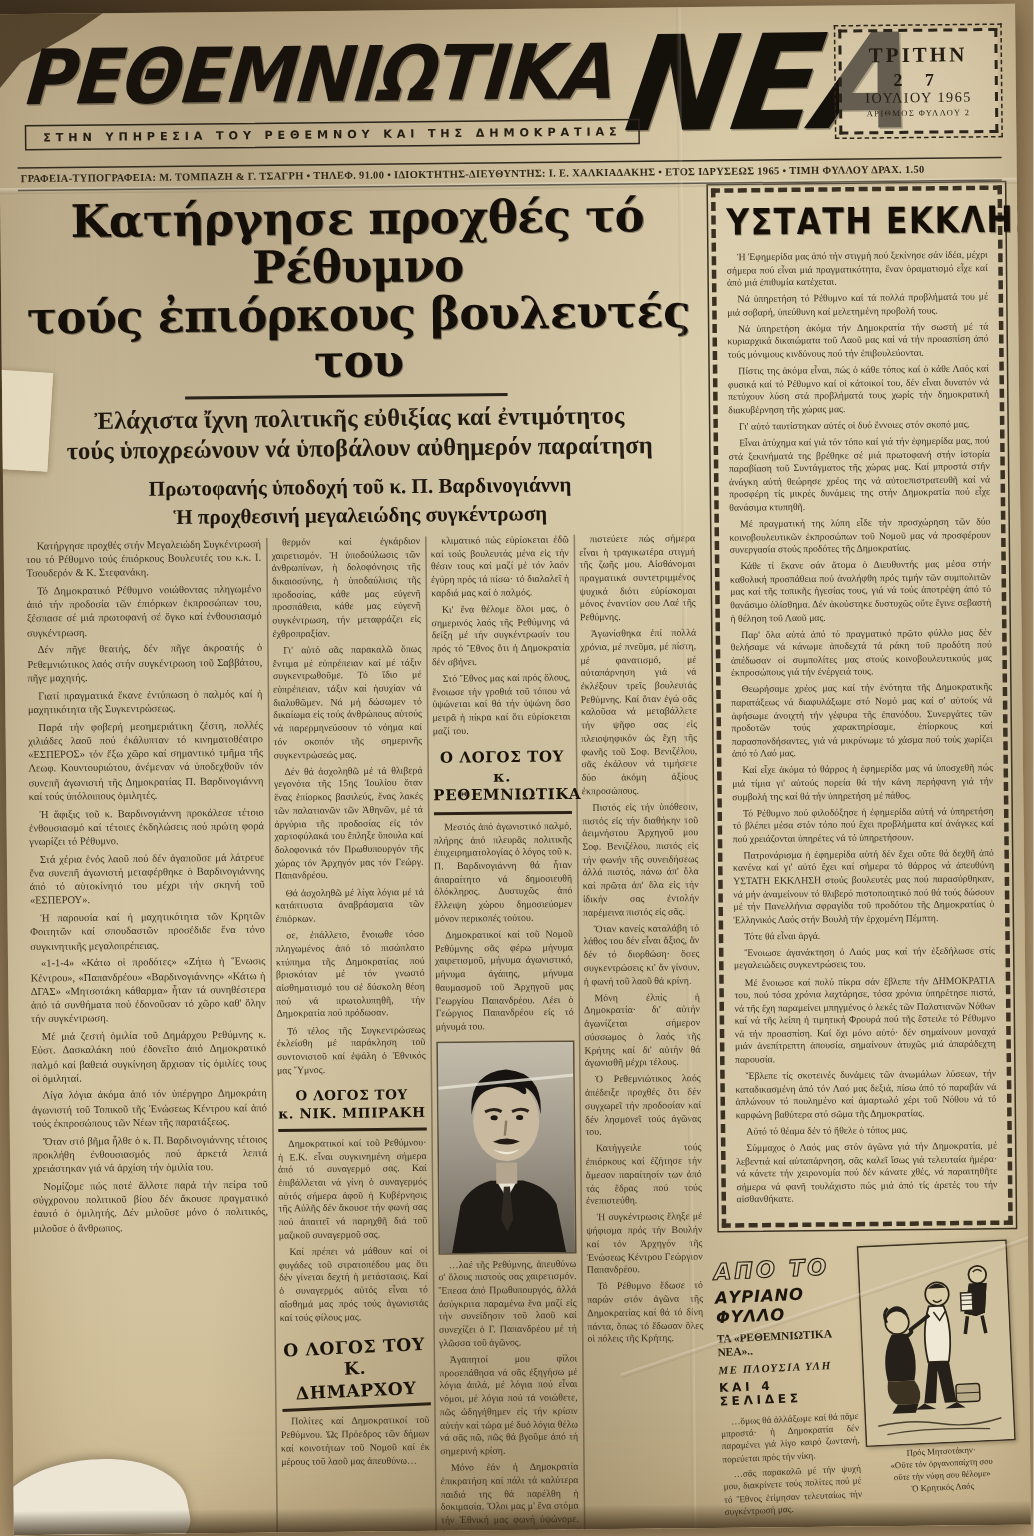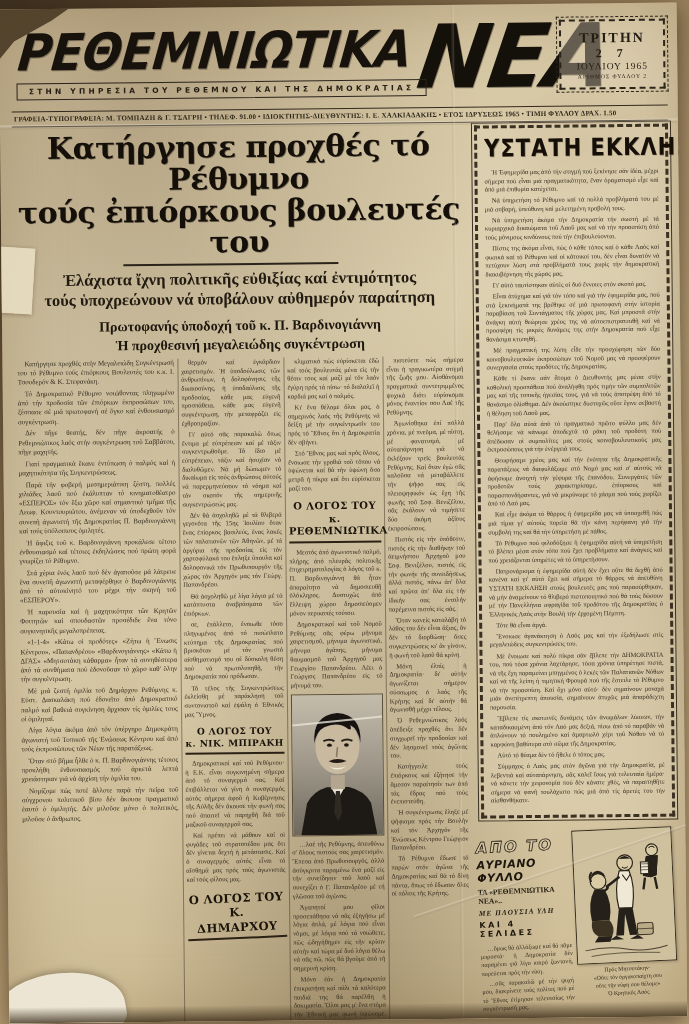--- a/index.html
+++ b/index.html
@@ -229,20 +229,23 @@
                 <span>κ. ΝΙΚ. ΜΠΙΡΑΚΗ</span>
               </div>
               <div>
                   <p class="body-p">Δημοκρατικοί καί τοῦ Ρεθύμνου· ἡ Ε.Κ. εἶναι συγκινημένη σήμερα ἀπό τό συναγερμό σας. Καί ἐπιβάλλεται νά γίνη ὁ συναγερμός αὐτός σήμερα ἀφοῦ ἡ Κυβέρνησις τῆς Αὐλῆς δέν ἄκουσε τήν φωνή σας πού ἀπαιτεῖ νά παρηχθῆ διά τοῦ μαζικοῦ συναγερμοῦ σας.</p>
                   <p class="body-p">Καί πρέπει νά μάθουν καί οἱ φυγάδες τοῦ στρατοπέδου μας ὅτι δέν γίνεται δεχτή ἡ μετάστασις. Καί ὁ συναγερμός αὐτός εἶναι τό αἴσθημά μας πρός τούς ἀγωνιστάς καί τούς φίλους μας.</p>
                 </div>
               <div class="speech-head mayor">
                 <span>Ο ΛΟΓΟΣ ΤΟΥ</span><br>
                 <span>Κ. ΔΗΜΑΡΧΟΥ</span>
               </div>
+              <div>
+                  <p class="body-p">Πολίτες καί Δημοκρατικοί τοῦ Ρεθύμνου. Ὡς Πρόεδρος τῶν δήμων καί κοινοτήτων τοῦ Νομοῦ καί ἐκ μέρους τοῦ λαοῦ μας ἀπευθύνω…</p>
+                </div>
             </div>
 
             <div class="col col3">
               <div>
                   <p class="body-p">κλιματικό πώς εὑρίσκεται ἐδῶ καί τούς βουλευτάς μένα εἰς τήν θέσιν τους καί μαζί μέ τόν λαόν ἐγύρη πρός τά πίσω· τό διαλαλεῖ ἡ καρδιά μας καί ὁ παλμός.</p>
                   <p class="body-p">Κι' ἕνα θέλομε ὅλοι μας, ὁ σημερινός λαός τῆς Ρεθύμνης νά δείξη μέ τήν συγκέντρωσίν του πρός τό Ἔθνος ὅτι ἡ Δημοκρατία δέν σβήνει.</p>
                   <p class="body-p">Στό Ἔθνος μας καί πρός ὅλους, ἔνοιωσε τήν γροθιά τοῦ τόπου νά ὑψώνεται καί θά τήν ὑψώνη ὅσο μετρᾶ ἡ πίκρα καί ὅτι εὑρίσκεται μαζί του.</p>
                 </div>
               <div class="speech-head">
                 <span>Ο ΛΟΓΟΣ ΤΟΥ</span><br>

